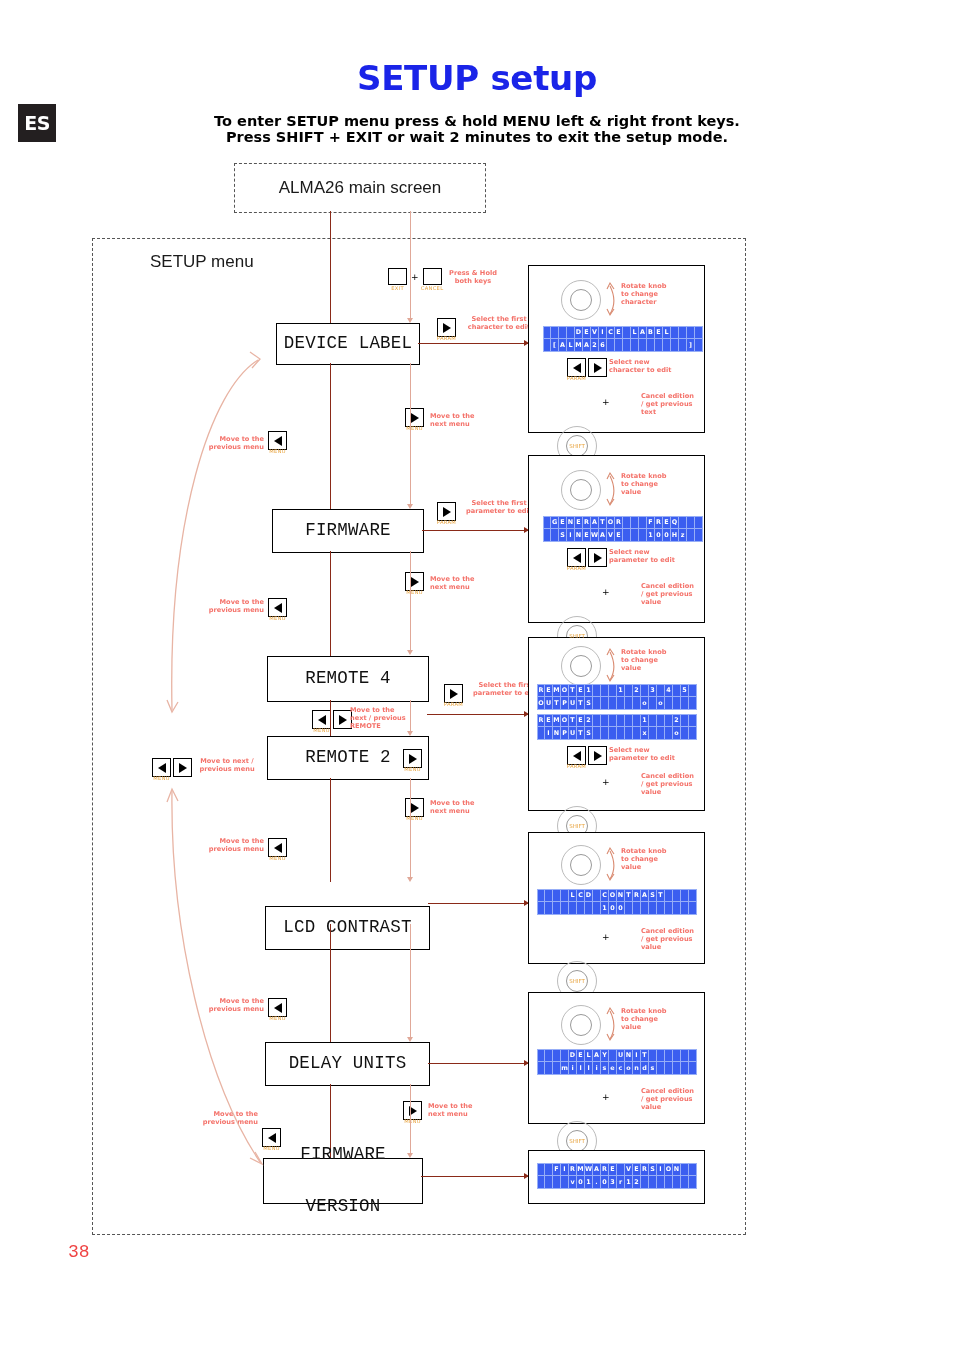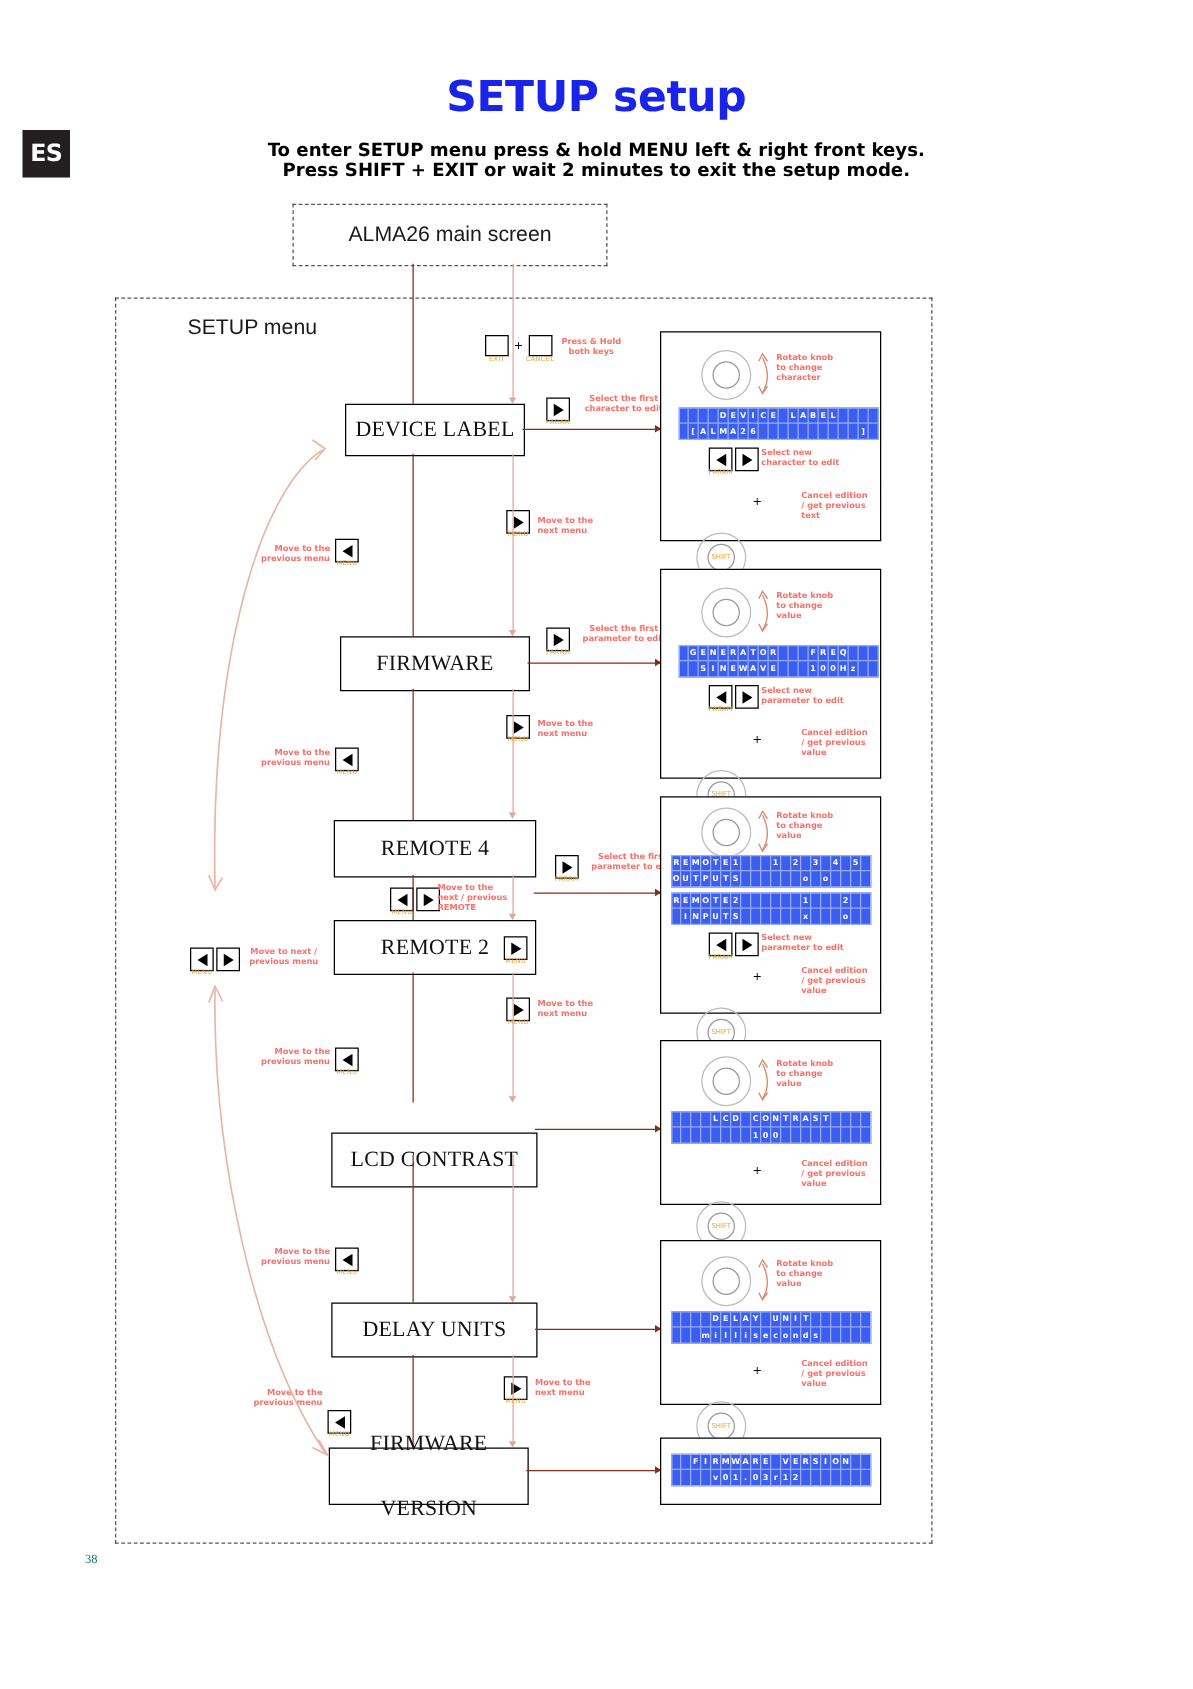--- a/index.html
+++ b/index.html
@@ -46,21 +46,21 @@
   }
   #setup-menu-label{
     left:150px;top:252px;font-size:17px;color:#1a1a1a;
     font-family:"Liberation Sans",sans-serif;
   }
 
   
   .node{
     border:1.3px solid #000000;background:#ffffff;
     display:flex;align-items:center;justify-content:center;
-    font-family:Liberation Serif, serif;font-size:17.5px;color:#111111;
+    font-family:Liberation Mono, monospace;font-size:17.5px;color:#111111;
     text-align:center;line-height:1.12;letter-spacing:0.2px;
   }
 
   
   .vline{background:#8a2a18;width:1.4px;}
   .vline-pale{background:#e0a898;width:1.4px;}
   .hline{background:#8a2a18;height:1.4px;}
   .arrowdown{
     width:0;height:0;border-left:3px solid transparent;
     border-right:3px solid transparent;border-top:5px solid #e0a898;
@@ -125,22 +125,22 @@
   .cell{
     border-right:1px solid #97aef7;border-bottom:1px solid #97aef7;
     color:#ffffff;font-family:"DejaVu Sans",sans-serif;font-size:6.4px;
     font-weight:bold;display:flex;align-items:center;justify-content:center;
     line-height:1;
   }
   .lcd-row .cell:first-child{border-left:1px solid #97aef7;}
   .lcd-row:first-child .cell{border-top:1px solid #97aef7;}
 
   #page-num{
-    left:68px;top:1242px;font-size:10px;color:#0f766e;
-    font-family:Liberation Serif, serif;
+    left:68px;top:1242px;font-size:18px;color:#ef4444;
+    font-family:Liberation Mono, monospace;
   }
 </style>
 </head>
 <body>
 
 <div class="abs" id="es-badge">ES</div>
 
 <div class="abs" id="page-title">
   <span>SETUP</span>
   <span class="light">setup</span>

